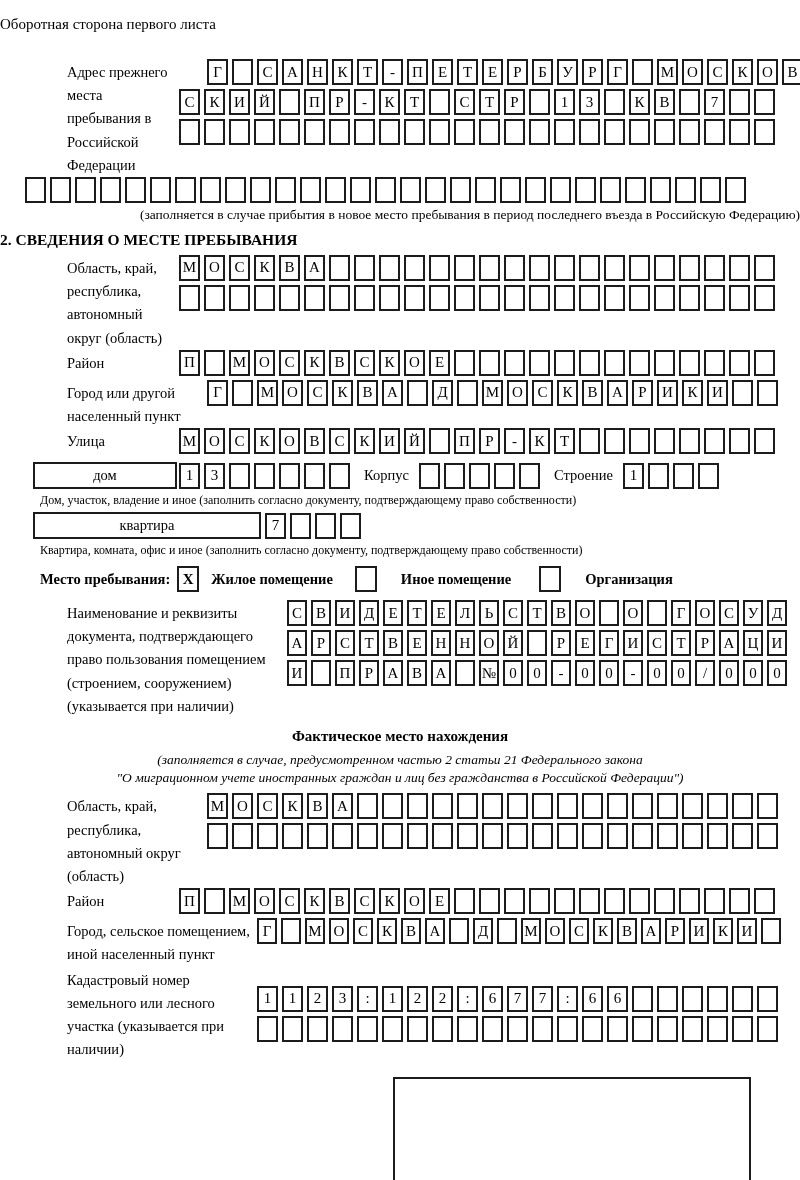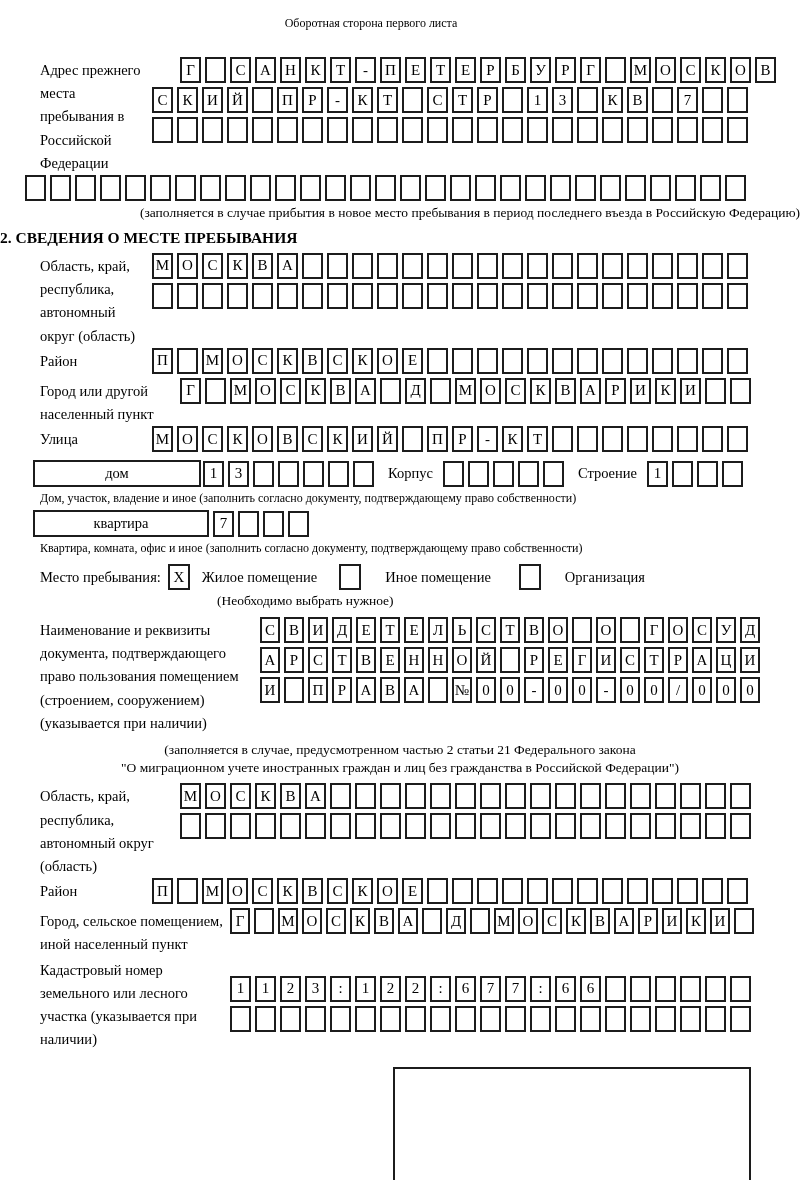--- a/index.html
+++ b/index.html
@@ -1,23 +1,23 @@
 <!DOCTYPE html>
 <html><head>
 <meta charset="utf-8">
 <style>
   * { margin:0; padding:0; box-sizing:border-box; }
   body { background:#fff; }
   .page {
     width:800px; height:1180px; background:#fff; color:#000;
     font-family:"Liberation Serif", serif; position:relative; overflow:hidden;
   }
-  .header-note { padding-top:16px; padding-right:58px; text-align:center; font-size:12px; }
+  .header-note { padding-top:16px; padding-right:58px; text-align:left; font-size:15px; }
   .frow { display:flex; padding-left:40px; align-items:flex-start; }
-  .label { font-size:14.5px; line-height:1.6; padding-top:2px; }
+  .label { font-size:14.5px; line-height:1.6; padding-top:2px;margin-left:27px; }
   .w112 { flex:0 0 112px; }
   .w140 { flex:0 0 140px; }
   .w190 { flex:0 0 190px; }
   .w210 { flex:0 0 210px; }
   .cells-col { display:flex; flex-direction:column; }
   .cells-row { display:flex; margin-bottom:4px; }
   .cells-row.inline { margin-bottom:0; }
   .cell {
     width:21px; height:26px; border:2px solid #1c1c1c; margin-right:4px;
     display:inline-flex; align-items:center; justify-content:center;
@@ -28,28 +28,28 @@
   .fullrow { padding-left:25px; margin-top:0; }
   .caption { text-align:right; font-size:13.5px; margin-top:2px; }
   .sec-title { text-align:left; font-weight:bold; font-size:15.5px; margin-top:8px; margin-bottom:6px; }
   .named-box {
     border:2px solid #1c1c1c; height:27px; display:flex; align-items:center;
     justify-content:center; font-size:14.5px; flex:0 0 auto;
   }
   .house-row { display:flex; align-items:center; padding-left:33px; margin-top:4px; }
   .inline-label { font-size:14.5px; margin:0 10px; white-space:nowrap; }
   .note-line { font-size:12px; margin-top:4px; }
-  .stay-row { display:flex; align-items:center; padding-left:40px; margin-top:8px; font-size:14.5px; }
+  .stay-row { display:flex; align-items:center; padding-left:40px; margin-top:8px; font-size:14.5px;font-weight:bold; }
   .chk {
     width:22px; height:26px; border:2px solid #1c1c1c; display:inline-flex;
     align-items:center; justify-content:center; font-size:15px; flex:0 0 auto;
   }
   .center-note { font-size:13.5px; margin-left:217px; margin-top:3px; }
   .actual-title { text-align:center; font-weight:bold; font-size:15px; margin-top:10px; }
-  .actual-note { text-align:center; font-size:13.5px; line-height:1.35; margin-top:6px; }
+  .actual-note { text-align:center; font-size:13.5px; line-height:1.35; margin-top:6px;font-style:italic; }
   .confirm-wrap { margin-left:393px; width:360px; margin-top:16px; }
   .stamp-box { width:358px; height:176px; border:2px solid #1c1c1c; } .mt6 { margin-top:6px; } .mt8 { margin-top:8px;gap:10px; } .mt26 { margin-top:26px; }
   .cad-cells { margin-top:19px; }
 </style>
 </head>
 <body>
 
 <div class="page">
 
   <div class="header-note">Оборотная сторона первого листа</div>
@@ -313,21 +313,21 @@
         <span class="cell"></span>
         <span class="cell"></span>
         <span class="cell"></span>
         <span class="cell"></span>
         <span class="cell"></span>
         <span class="cell"></span>
       </div>
   </div>
 
   <div class="house-row">
-    <div class="named-box" style="width:168px;">дом</div>
+    <div class="named-box" style="width:144px;">дом</div>
     <div class="cells-row inline" style="margin-left:2px;">
         <span class="cell">1</span>
         <span class="cell">3</span>
         <span class="cell"></span>
         <span class="cell"></span>
         <span class="cell"></span>
         <span class="cell"></span>
         <span class="cell"></span>
       </div>
     <div class="inline-label">Корпус</div>
@@ -342,40 +342,39 @@
     <div class="cells-row inline">
         <span class="cell">1</span>
         <span class="cell"></span>
         <span class="cell"></span>
         <span class="cell"></span>
       </div>
   </div>
   <div class="note-line" style="padding-left:40px;">Дом, участок, владение и иное (заполнить согласно документу, подтверждающему право собственности)</div>
 
   <div class="house-row">
-    <div class="named-box" style="width:176px;">квартира</div>
+    <div class="named-box" style="width:228px;">квартира</div>
     <div class="cells-row inline" style="margin-left:4px;">
         <span class="cell">7</span>
         <span class="cell"></span>
         <span class="cell"></span>
         <span class="cell"></span>
       </div>
   </div>
   <div class="note-line" style="padding-left:40px;">Квартира, комната, офис и иное (заполнить согласно документу, подтверждающему право собственности)</div>
 
   <div class="stay-row">
     <span>Место пребывания:</span>
     <span class="chk" style="margin-left:7px;">X</span>
     <span style="margin-left:12px;">Жилое помещение</span>
     <span class="chk" style="margin-left:22px;"></span>
     <span style="margin-left:24px;">Иное помещение</span>
     <span class="chk" style="margin-left:28px;"></span>
     <span style="margin-left:24px;">Организация</span>
   </div>
-  <div class="center-note">(Необходимо выбрать нужное)</div>
 
   <div class="frow mt8">
     <div class="label w210">Наименование и реквизиты документа, подтверждающего право пользования помещением (строением, сооружением) (указывается при наличии)</div>
     <div class="cells-col">
       <div class="cells-row tight">
           <span class="cell">С</span>
           <span class="cell">В</span>
           <span class="cell">И</span>
           <span class="cell">Д</span>
           <span class="cell">Е</span>
@@ -438,20 +437,21 @@
           <span class="cell">0</span>
           <span class="cell">0</span>
           <span class="cell">/</span>
           <span class="cell">0</span>
           <span class="cell">0</span>
           <span class="cell">0</span>
         </div>
     </div>
   </div>
 
+  <div class="actual-title">Фактическое место нахождения</div>
   <div class="actual-note">
     <div>(заполняется в случае, предусмотренном частью 2 статьи 21 Федерального закона</div>
     <div>"О миграционном учете иностранных граждан и лиц без гражданства в Российской Федерации")</div>
   </div>
 
   <div class="frow mt6">
     <div class="label w140">Область, край, республика, автономный округ (область)</div>
     <div class="cells-col">
       <div class="cells-row">
           <span class="cell">М</span>

